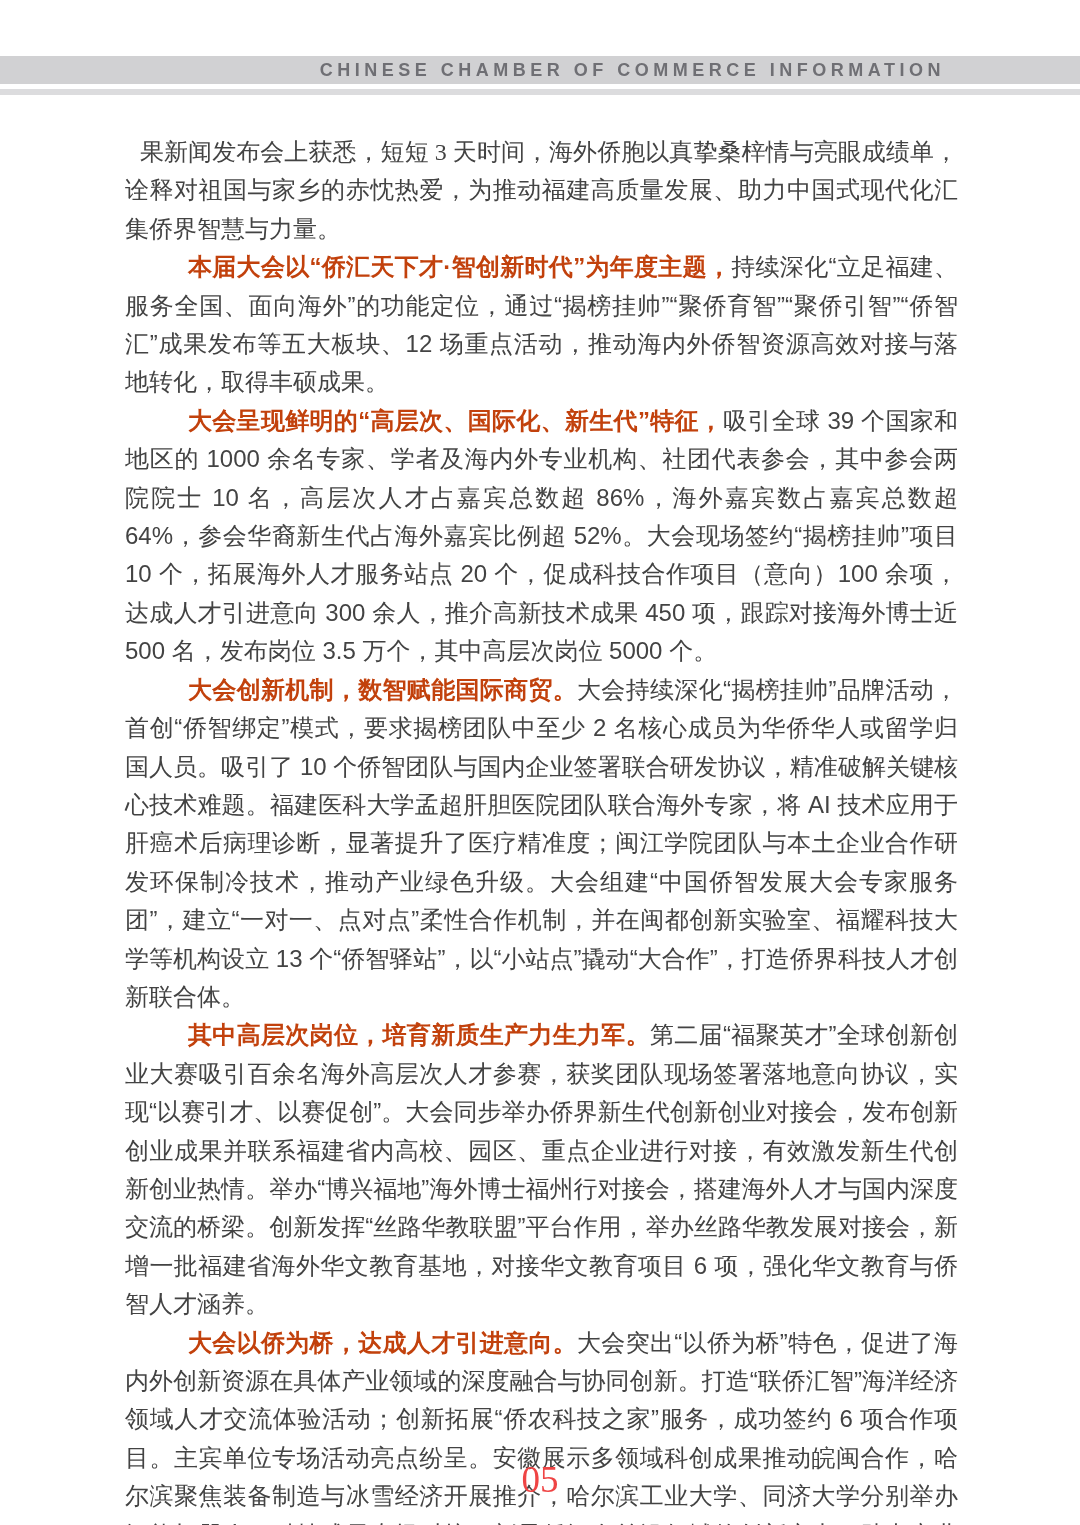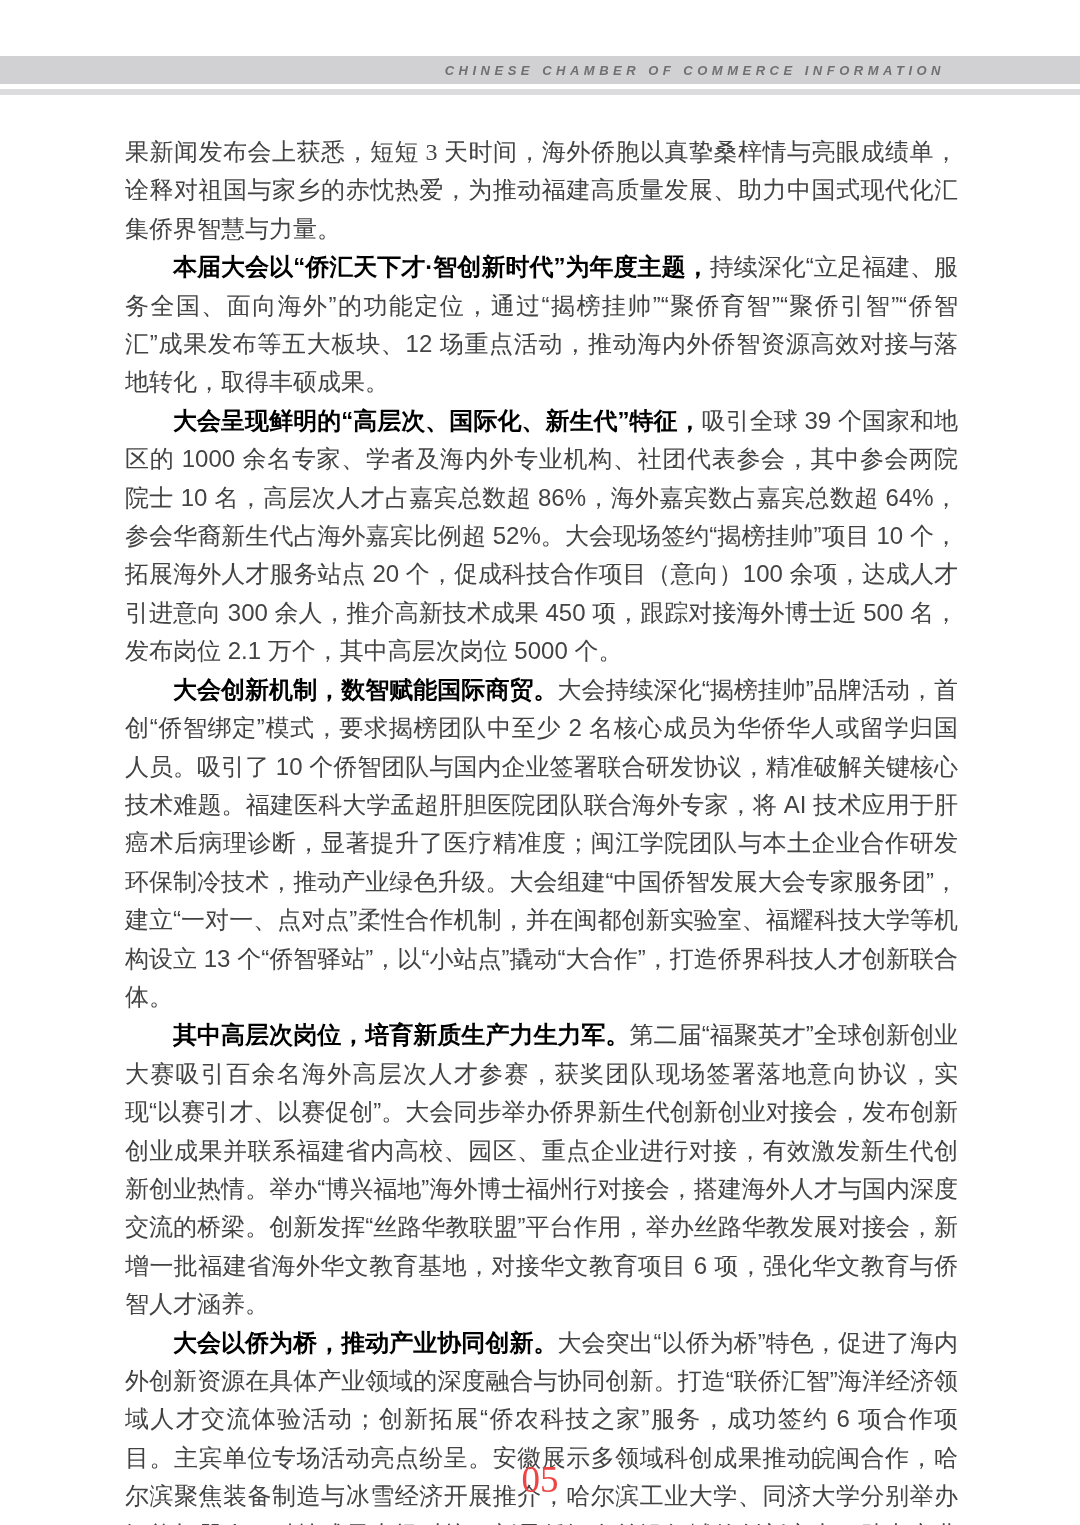--- a/index.html
+++ b/index.html
@@ -17,46 +17,45 @@
     left: 0; top: 56px;
     width: 100%; height: 28px;
     background: #d1d1d3;
     display: flex;
     align-items: center;
     justify-content: flex-end;
     box-sizing: border-box;
     padding-right: 135px;
   }
   .banner-text {
-    font-size: 13px;
+    font-size: 18px;
     font-weight: bold;
     letter-spacing: 4.5px;
     color: #6f6f74;
     white-space: nowrap;
-    font-style: italic;
   }
   .banner-strip {
     position: absolute;
     left: 0; top: 89px;
     width: 100%; height: 6px;
     background: #dcdcde;
   }
   
   .body-block {
     position: absolute;
     left: 125px; top: 133px;
     width: 833px;
     font-size: 24px;
     line-height: 38.4px;
     color: #434343;
     text-align: justify;
   }
   .para { margin: 0; text-indent: 2em; }
   .para.no-indent { text-indent: 0; font-family: Liberation Serif, serif; }
-  .lead { font-weight: bold; color: #000000; }
+  .lead { font-weight: bold; color: #c2410c; margin-left: 15px; }
   
   .page-number {
     position: absolute;
     left: 0; top: 1458px;
     width: 100%;
     text-align: center;
     font-family: "Liberation Serif", "DejaVu Serif", serif;
     font-size: 37px;
     color: #ef4444;
   }
@@ -70,25 +69,25 @@
     <span class="banner-text">CHINESE CHAMBER OF COMMERCE INFORMATION</span>
   </div>
   <div class="banner-strip"></div>
 
   <div class="body-block">
 
     <p class="para no-indent"><b class="lead"></b><span>果新闻发布会上获悉，短短 3 天时间，海外侨胞以真挚桑梓情与亮眼成绩单，诠释对祖国与家乡的赤忱热爱，为推动福建高质量发展、助力中国式现代化汇集侨界智慧与力量。</span></p>
 
     <p class="para"><b class="lead">本届大会以“侨汇天下才·智创新时代”为年度主题，</b><span>持续深化“立足福建、服务全国、面向海外”的功能定位，通过“揭榜挂帅”“聚侨育智”“聚侨引智”“侨智汇”成果发布等五大板块、12 场重点活动，推动海内外侨智资源高效对接与落地转化，取得丰硕成果。</span></p>
 
-    <p class="para"><b class="lead">大会呈现鲜明的“高层次、国际化、新生代”特征，</b><span>吸引全球 39 个国家和地区的 1000 余名专家、学者及海内外专业机构、社团代表参会，其中参会两院院士 10 名，高层次人才占嘉宾总数超 86%，海外嘉宾数占嘉宾总数超 64%，参会华裔新生代占海外嘉宾比例超 52%。大会现场签约“揭榜挂帅”项目 10 个，拓展海外人才服务站点 20 个，促成科技合作项目（意向）100 余项，达成人才引进意向 300 余人，推介高新技术成果 450 项，跟踪对接海外博士近 500 名，发布岗位 2.1 万个，其中高层次岗位 5000 个。</span></p>
+    <p class="para"><b class="lead">大会呈现鲜明的“高层次、国际化、新生代”特征，</b><span>吸引全球 39 个国家和地区的 1000 余名专家、学者及海内外专业机构、社团代表参会，其中参会两院院士 10 名，高层次人才占嘉宾总数超 86%，海外嘉宾数占嘉宾总数超 64%，参会华裔新生代占海外嘉宾比例超 52%。大会现场签约“揭榜挂帅”项目 10 个，拓展海外人才服务站点 20 个，促成科技合作项目（意向）100 余项，达成人才引进意向 300 余人，推介高新技术成果 450 项，跟踪对接海外博士近 500 名，发布岗位 3.5 万个，其中高层次岗位 5000 个。</span></p>
 
     <p class="para"><b class="lead">大会创新机制，数智赋能国际商贸。</b><span>大会持续深化“揭榜挂帅”品牌活动，首创“侨智绑定”模式，要求揭榜团队中至少 2 名核心成员为华侨华人或留学归国人员。吸引了 10 个侨智团队与国内企业签署联合研发协议，精准破解关键核心技术难题。福建医科大学孟超肝胆医院团队联合海外专家，将 AI 技术应用于肝癌术后病理诊断，显著提升了医疗精准度；闽江学院团队与本土企业合作研发环保制冷技术，推动产业绿色升级。大会组建“中国侨智发展大会专家服务团”，建立“一对一、点对点”柔性合作机制，并在闽都创新实验室、福耀科技大学等机构设立 13 个“侨智驿站”，以“小站点”撬动“大合作”，打造侨界科技人才创新联合体。</span></p>
 
     <p class="para"><b class="lead">其中高层次岗位，培育新质生产力生力军。</b><span>第二届“福聚英才”全球创新创业大赛吸引百余名海外高层次人才参赛，获奖团队现场签署落地意向协议，实现“以赛引才、以赛促创”。大会同步举办侨界新生代创新创业对接会，发布创新创业成果并联系福建省内高校、园区、重点企业进行对接，有效激发新生代创新创业热情。举办“博兴福地”海外博士福州行对接会，搭建海外人才与国内深度交流的桥梁。创新发挥“丝路华教联盟”平台作用，举办丝路华教发展对接会，新增一批福建省海外华文教育基地，对接华文教育项目 6 项，强化华文教育与侨智人才涵养。</span></p>
 
-    <p class="para"><b class="lead">大会以侨为桥，推动产业协同创新。</b><span>大会突出“以侨为桥”特色，促进了海内外创新资源在具体产业领域的深度融合与协同创新。打造“联侨汇智”海洋经济领域人才交流体验活动；创新拓展“侨农科技之家”服务，成功签约 6 项合作项目。主宾单位专场活动亮点纷呈。安徽展示多领域科创成果推动皖闽合作，哈尔滨聚焦装备制造与冰雪经济开展推介，哈尔滨工业大学、同济大学分别举办智能机器人、科技成果专场对接，彰显侨智在前沿领域的创新实力，助力产业高端化、智能化、数字化转型。“数智赋能国际商贸”专场借助侨胞全球网络，深化“侨助千企万品出海”行动，推动数字技术与外贸融合发展。</span></p>
+    <p class="para"><b class="lead">大会以侨为桥，达成人才引进意向。</b><span>大会突出“以侨为桥”特色，促进了海内外创新资源在具体产业领域的深度融合与协同创新。打造“联侨汇智”海洋经济领域人才交流体验活动；创新拓展“侨农科技之家”服务，成功签约 6 项合作项目。主宾单位专场活动亮点纷呈。安徽展示多领域科创成果推动皖闽合作，哈尔滨聚焦装备制造与冰雪经济开展推介，哈尔滨工业大学、同济大学分别举办智能机器人、科技成果专场对接，彰显侨智在前沿领域的创新实力，助力产业高端化、智能化、数字化转型。“数智赋能国际商贸”专场借助侨胞全球网络，深化“侨助千企万品出海”行动，推动数字技术与外贸融合发展。</span></p>
 
   </div>
 
   <div class="page-number">05</div>
 
 </div>
 
 </body></html>

